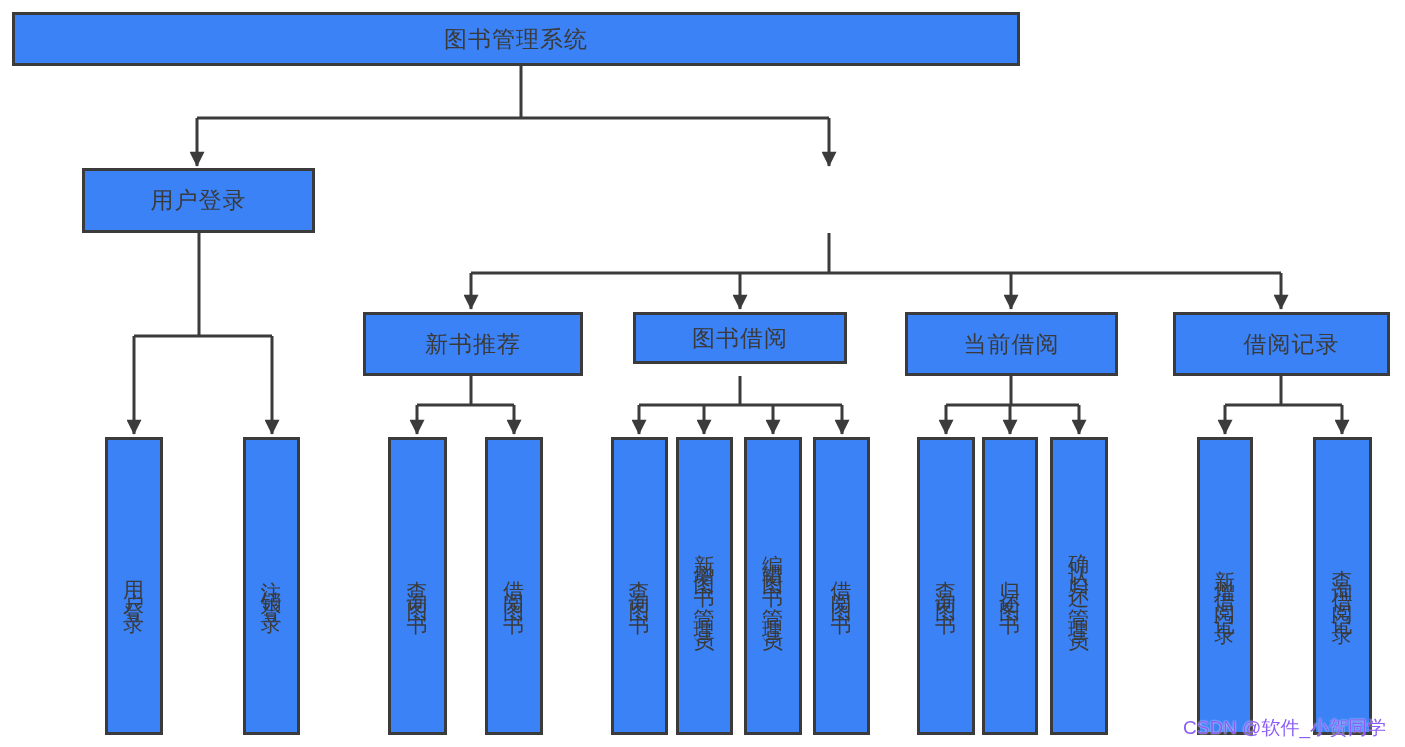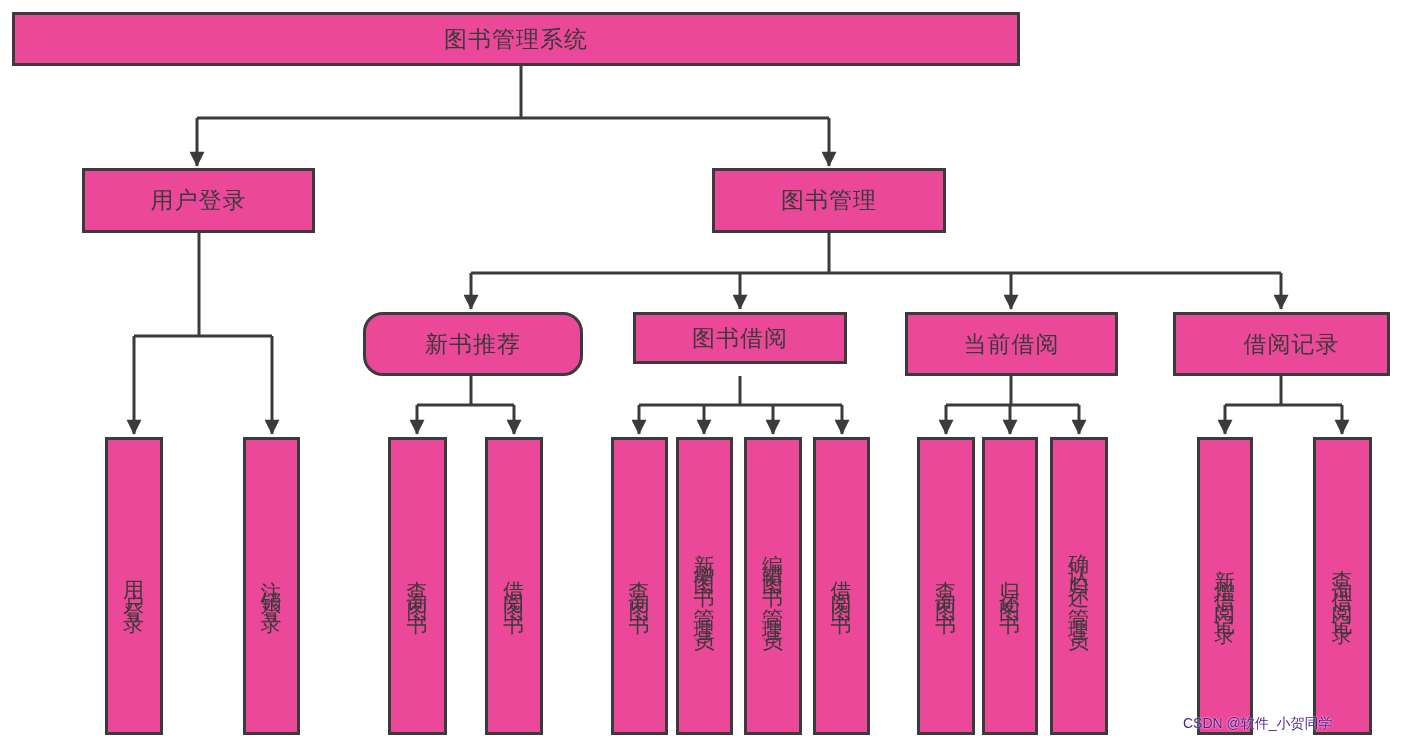--- a/index.html
+++ b/index.html
@@ -15,21 +15,21 @@
   .connectors {
     position: absolute;
     left: 0; top: 0;
     width: 1405px; height: 747px;
     z-index: 1;
   }
   .node {
     position: absolute;
     box-sizing: border-box;
     border: 3px solid #3b3b3b;
-    background: #ec4899;
+    background: #3b82f6;
     display: flex;
     align-items: center;
     justify-content: center;
     z-index: 2;
   }
   .node .hlabel {
     font-size: 23px;
     letter-spacing: 1px;
     white-space: nowrap;
   }
@@ -39,30 +39,30 @@
     font-size: 21px;
     letter-spacing: 11px;
     line-height: 1;
     white-space: nowrap;
   }
   .watermark {
     position: absolute;
     left: 1183px;
     top: 715px;
     z-index: 3;
-    font-size: 14px;
-    color: #4c1d95;
+    font-size: 19px;
+    color: #8b5cf6;
     text-shadow: 0 0 2px #ffffff;
     white-space: nowrap;
   }
   
   .n-root   { left: 12px;   top: 12px;  width: 1008px; height: 54px; }
   .n-login  { left: 82px;   top: 168px; width: 233px;  height: 65px; }
   .n-mgmt   { left: 712px;  top: 168px; width: 234px;  height: 65px; }
-  .n-rec    { left: 363px;  top: 312px; width: 220px;  height: 64px; border-radius: 20px; }
+  .n-rec    { left: 363px;  top: 312px; width: 220px;  height: 64px; }
   .n-borrow { left: 633px;  top: 312px; width: 214px;  height: 52px; }
   .n-cur    { left: 905px;  top: 312px; width: 213px;  height: 64px; font-family: Liberation Serif, serif; }
   .n-rcd    { left: 1173px; top: 312px; width: 217px;  height: 64px; padding-left: 20px; }
   .leaf { top: 437px; height: 298px; }
   .l-1  { left: 105px;  width: 58px; }
   .l-2  { left: 243px;  width: 57px; }
   .l-3  { left: 388px;  width: 59px; }
   .l-4  { left: 485px;  width: 58px; }
   .l-5  { left: 611px;  width: 57px; }
   .l-6  { left: 676px;  width: 57px; }
@@ -129,23 +129,20 @@
     </g>
   </svg>
 
   <div class="node n-root">
     <span class="hlabel">图书管理系统</span>
   </div>
 
   <div class="node n-login">
     <span class="hlabel">用户登录</span>
   </div>
-  <div class="node n-mgmt">
-    <span class="hlabel">图书管理</span>
-  </div>
 
   <div class="node n-rec">
     <span class="hlabel">新书推荐</span>
   </div>
   <div class="node n-borrow">
     <span class="hlabel">图书借阅</span>
   </div>
   <div class="node n-cur">
     <span class="hlabel">当前借阅</span>
   </div>

